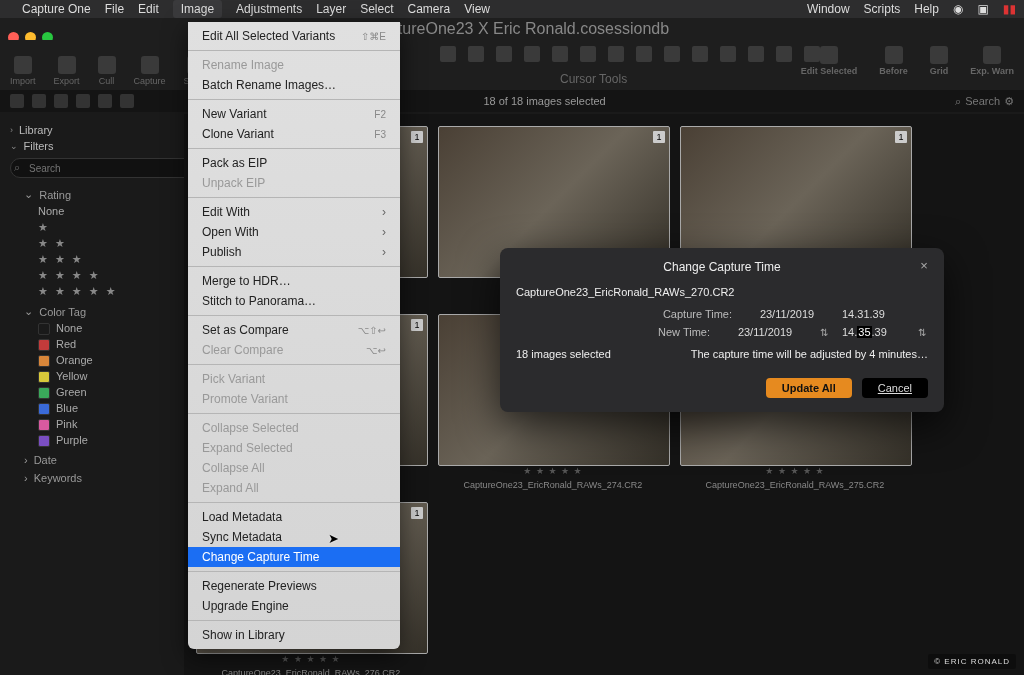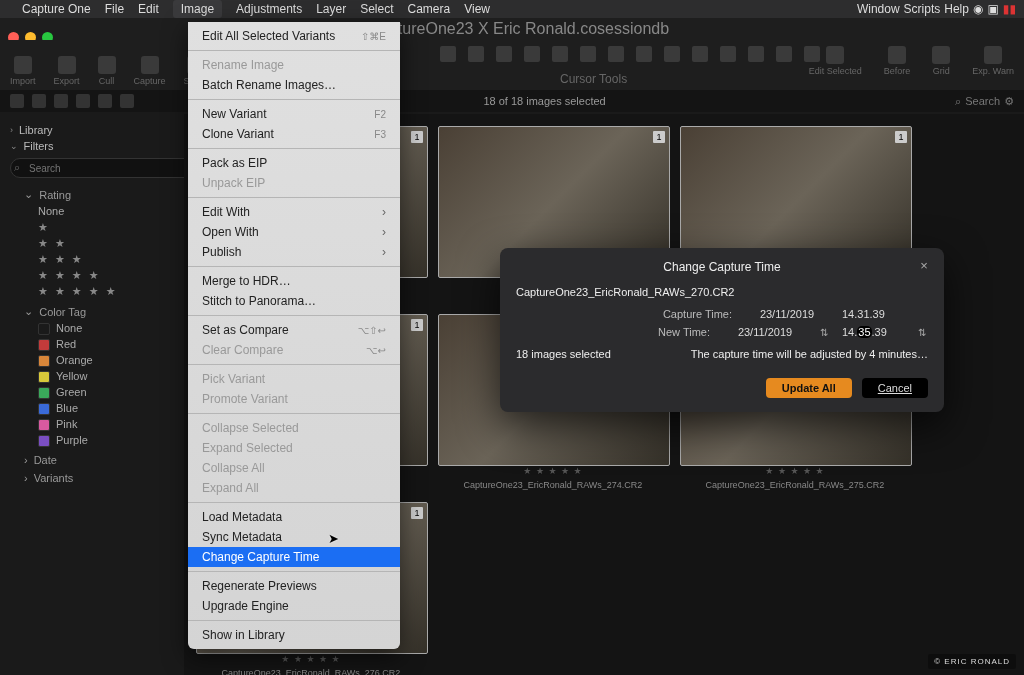--- a/index.html
+++ b/index.html
@@ -1,33 +1,33 @@
 <!DOCTYPE html>
 <html><head>
 <meta charset="utf-8">
 <style>
   html,body{margin:0;padding:0;width:1024px;height:675px;background:#1a1a1a;font-family:-apple-system,"Helvetica Neue",Arial,sans-serif;font-size:12px;color:#ccc;overflow:hidden;}
   .menubar{height:18px;background:#2d2d2e;display:flex;align-items:center;padding:0 8px;font-size:12px;color:#ddd;gap:14px;}
   .menubar .apple{font-size:14px;}
-  .menubar .right{margin-left:auto;display:flex;gap:4px;align-items:flex-start;}
+  .menubar .right{margin-left:auto;display:flex;gap:14px;align-items:flex-start;}
   .menubar .item{cursor:default;}
   .menubar .item.open{background:#3a3a3c;padding:2px 8px;border-radius:3px;}
   .traffic{position:absolute;left:8px;top:32px;display:flex;gap:6px;}
   .traffic span{width:11px;height:11px;border-radius:50%;}
   .tl-red{background:#ff5f57;} .tl-yellow{background:#febc2e;} .tl-green{background:#28c840;}
   .titlebar{height:22px;background:#1e1e1e;text-align:center;line-height:22px;color:#888;font-size:16px;}
   .titlebar .bullet{color:#666;margin-right:4px;}
   .toolbar1{height:46px;background:#1e1e1e;display:flex;align-items:flex-end;padding:0 10px 4px;color:#666;font-size:9px;position:relative;}
   .toolbar1 .tbitem{display:flex;flex-direction:column;align-items:center;gap:2px;margin-right:18px;}
   .toolbar1 .tbicon{width:18px;height:18px;background:#3a3a3a;border-radius:3px;}
   .toolbar1 .curs{position:absolute;left:440px;top:6px;display:flex;gap:12px;}
   .toolbar1 .curs .ci{width:16px;height:16px;background:#3a3a3a;border-radius:2px;}
   .toolbar1 .curs-label{position:absolute;left:560px;bottom:4px;color:#666;font-size:12px;}
   .toolbar1 .r{position:absolute;right:10px;top:6px;display:flex;gap:22px;}
-  .toolbar1 .r .tbitem{margin:0;}
+  .toolbar1 .r .tbitem{margin:0;font-weight:bold;}
   .infobar{height:22px;background:#141414;display:flex;align-items:center;color:#999;font-size:11px;padding:0 10px;}
   .infobar .sel{flex:1;text-align:center;}
   .infobar .search{display:flex;align-items:center;gap:4px;color:#777;}
   .sidebar{position:absolute;left:0;top:114px;width:184px;bottom:0;background:#1a1a1a;padding:6px 10px;color:#aaa;font-size:11px;}
   .sidebar .hdr{display:flex;align-items:center;gap:6px;margin:4px 0;color:#bbb;}
   .sidebar .hdr .chev{font-size:9px;color:#888;}
   .sidebar input.search{width:100%;background:#111;border:1px solid #333;border-radius:10px;height:18px;padding:0 18px 0 18px;color:#888;font-size:10px;}
   .sidebar .srwrap{position:relative;margin:6px 0 10px;}
   .sidebar .srwrap .mag{position:absolute;left:4px;top:3px;color:#666;font-size:11px;}
   .sidebar .sub{margin:6px 0 2px 14px;color:#999;font-size:11px;display:flex;align-items:center;gap:6px;}
@@ -54,21 +54,21 @@
   
   .dialog{position:absolute;left:500px;top:248px;width:412px;background:#2b2b2d;border-radius:8px;box-shadow:0 14px 40px rgba(0,0,0,.7);color:#ddd;font-size:11px;padding:12px 16px 14px;}
   .dialog .title{font-weight:500;text-align:center;color:#eee;font-size:12px;margin-bottom:12px;}
   .dialog .close{position:absolute;right:12px;top:10px;width:16px;height:16px;text-align:center;color:#aaa;font-size:13px;}
   .dialog .fname{color:#eee;margin-bottom:10px;}
   .dialog .row{display:flex;align-items:center;justify-content:flex-end;gap:12px;margin:6px 0;}
   .dialog .row .lbl{color:#bbb;flex:1;text-align:right;}
   .dialog .row .date{color:#ddd;width:86px;text-align:center;}
   .dialog .row .time{color:#ddd;width:64px;text-align:left;}
   .dialog .row .stepper{width:10px;color:#aaa;font-size:10px;}
-  .dialog .row .time .hlnum{background:#000000;color:#fff;border-radius:5px;padding:0 1px;}
+  .dialog .row .time .hlnum{background:#000000;color:#fff;border-radius:0;padding:0 1px;}
   .dialog .msgrow{display:flex;justify-content:space-between;margin-top:10px;color:#eee;}
   .dialog .btns{display:flex;justify-content:flex-end;gap:10px;margin-top:18px;}
   .dialog .btn{padding:4px 16px;border-radius:4px;font-size:11px;}
   .dialog .btn.primary{background:#e68a1f;color:#111;font-weight:700;}
   .dialog .btn.secondary{background:#000000;color:#ddd;text-decoration:underline;}
   .watermark{position:absolute;right:8px;bottom:6px;background:rgba(0,0,0,.35);color:#ddd;font-size:8px;padding:3px 6px;border-radius:2px;letter-spacing:1px;}
 </style>
 </head>
 <body>
 
@@ -214,21 +214,21 @@
       <div class="opt"><span class="swatch" style="background: rgb(58, 106, 216);"></span>Blue</div>
       <div class="opt"><span class="swatch" style="background: rgb(216, 90, 160);"></span>Pink</div>
       <div class="opt"><span class="swatch" style="background: rgb(122, 78, 194);"></span>Purple</div>
     </div>
   <div class="sub">
       <span class="chev">›</span>
       <span>Date</span>
     </div>
   <div class="sub">
       <span class="chev">›</span>
-      <span>Variants</span>
+      <span>Keywords</span>
     </div>
 </div>
 
 <div class="browser">
   <div class="thumbs" id="thumbs">
       <div class="thumb">
         <div class="img sel">
           <div class="badge">1</div>
         </div>
         <div class="rate">★ ★ ★ ★ ★</div>

